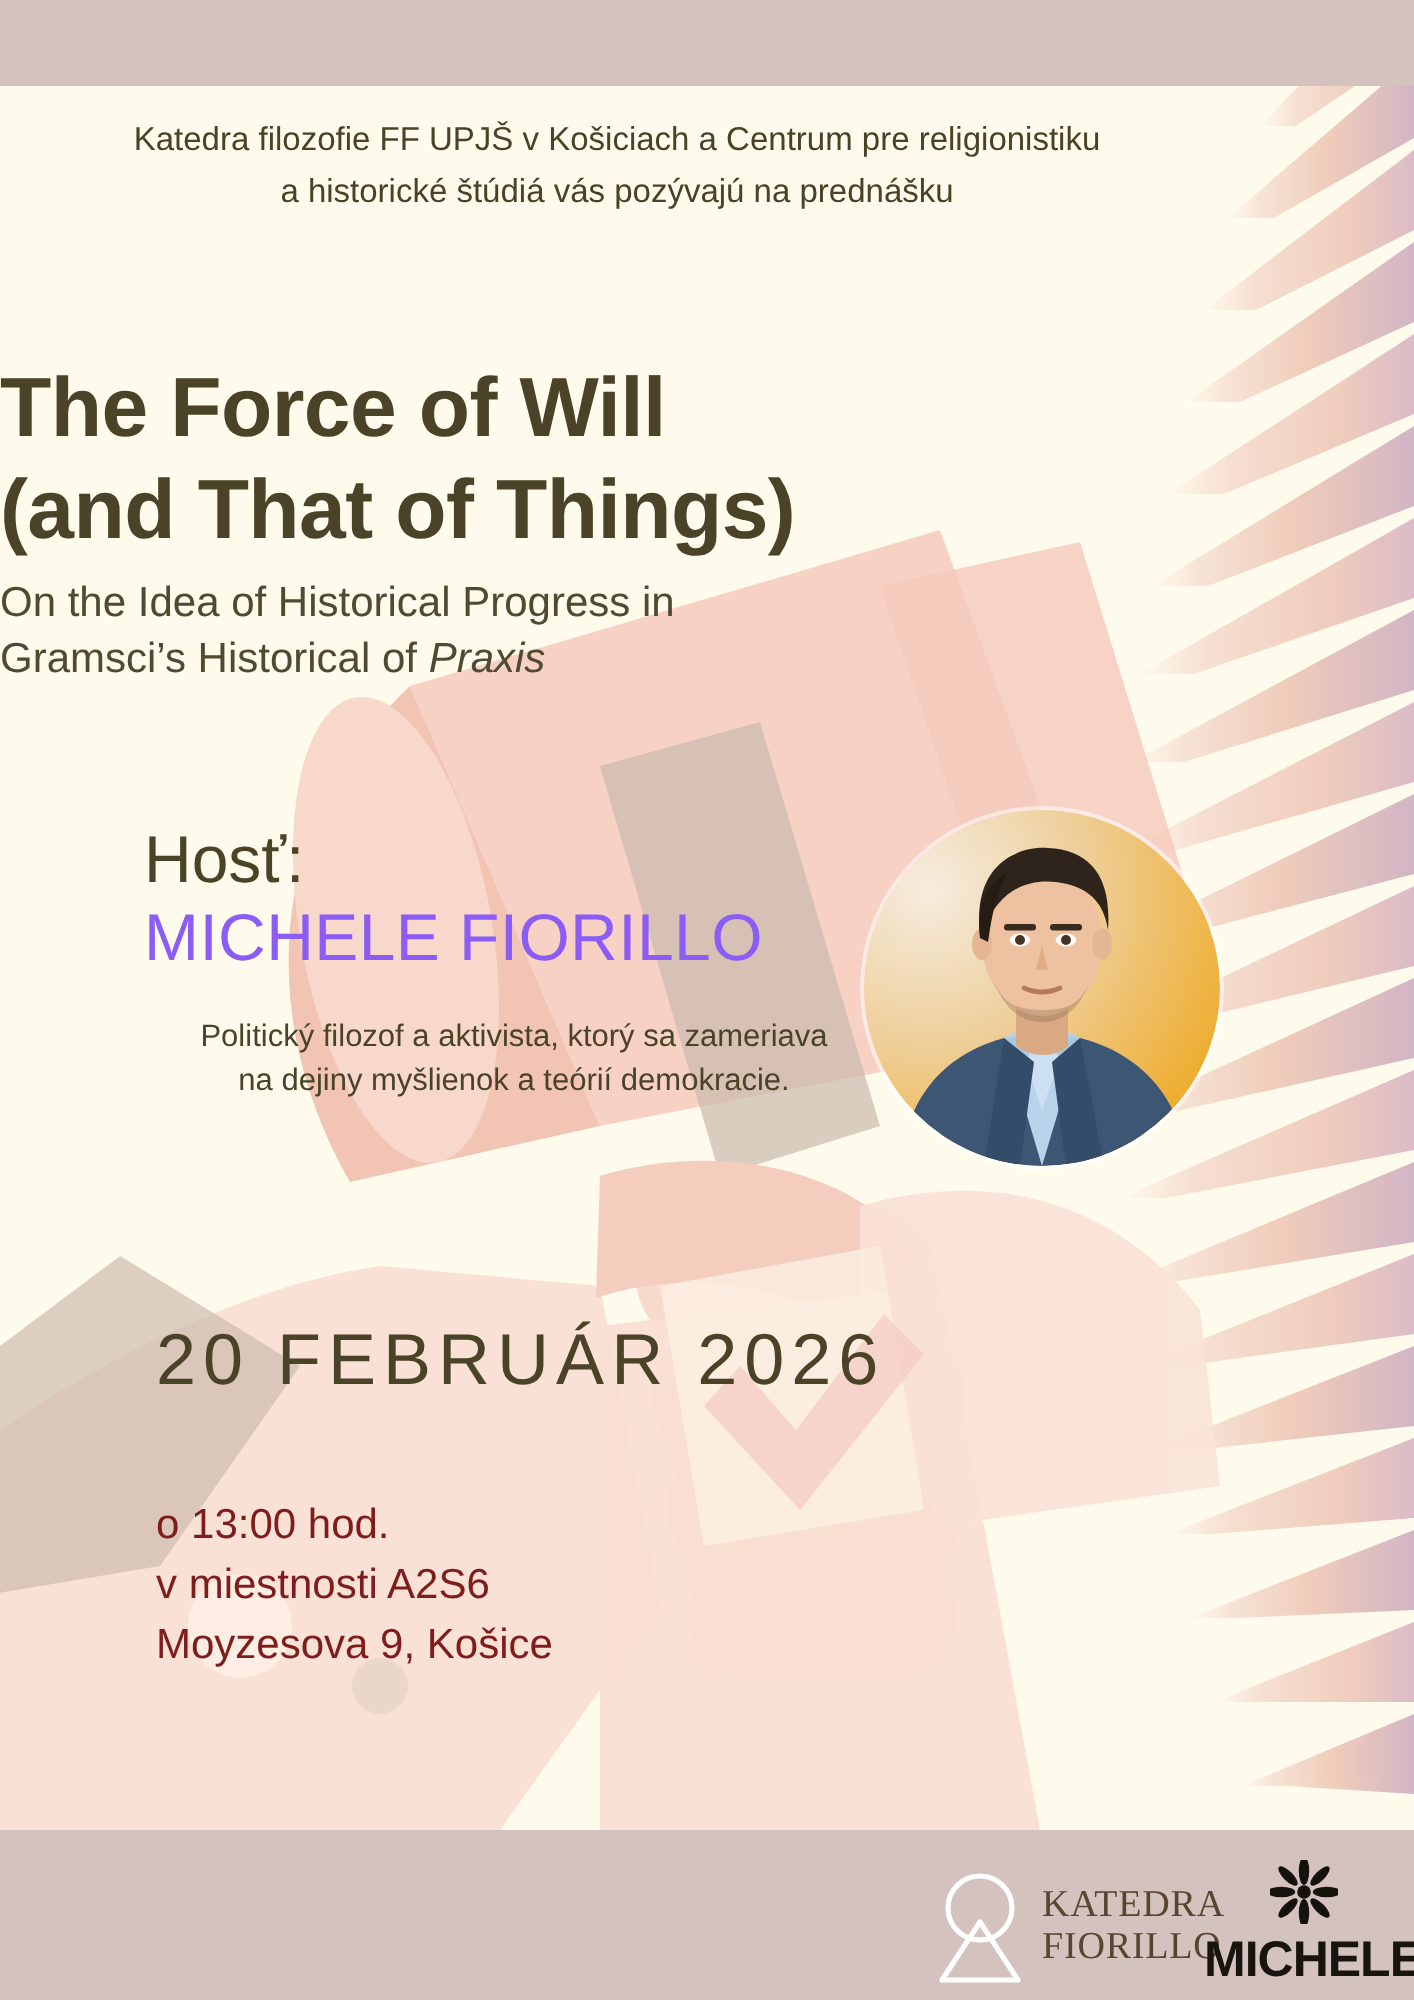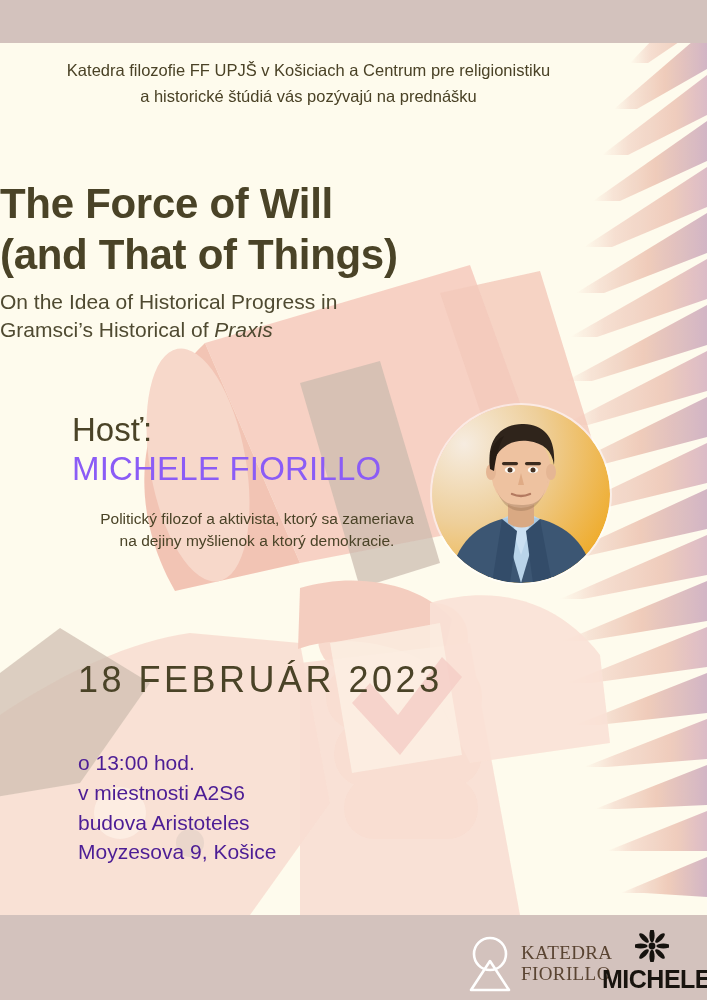--- a/index.html
+++ b/index.html
@@ -81,21 +81,21 @@
   .date{
     position:absolute;left:78px;top:662px;
     color:#4a4327;
     font-size:36px;
     letter-spacing:3.5px;
     line-height:1;
   }
 
   .venue{
     position:absolute;left:78px;top:748px;
-    color:#4c1d95;
+    color:#7f1d1d;
     font-size:21px;
     line-height:1.42;
   }
   .venue span{display:block;}
 
   
   .footer{
     position:absolute;left:10px;bottom:0;width:707px;height:80px;
   }
   .logo-katedra{
@@ -236,21 +236,21 @@
 
     <div class="subtitle">
       <span>On the Idea of Historical Progress in</span>
       <span><span style="display:inline">Gramsci’s Historical of </span><i>Praxis</i></span>
     </div>
 
     <div class="host-label">Hosť:</div>
     <div class="host-name">MICHELE FIORILLO</div>
     <div class="host-bio">
       <span>Politický filozof a aktivista, ktorý sa zameriava</span>
-      <span>na dejiny myšlienok a ktorý demokracie.</span>
+      <span>na dejiny myšlienok a teórií demokracie.</span>
     </div>
 
     <div class="portrait">
       <svg width="178" height="178" viewBox="0 0 178 178" xmlns="http://www.w3.org/2000/svg">
         <defs>
           <radialGradient id="photoBg" cx="18%" cy="22%" r="105%">
             <stop offset="0%" stop-color="#f6ece0"></stop>
             <stop offset="42%" stop-color="#eecf9a"></stop>
             <stop offset="100%" stop-color="#efa413"></stop>
           </radialGradient>
@@ -292,26 +292,25 @@
 
           <path d="M89 68 L86 80 L92 80 Z" fill="#e0ab85"></path>
 
           <path d="M80 89 Q89 93 98 89" stroke="#b37a60" stroke-width="2.4" fill="none" stroke-linecap="round"></path>
 
           <path d="M62 74 C66 96 76 106 89 106 C102 106 112 96 116 74 C112 96 104 100 89 100 C74 100 66 96 62 74 Z" fill="#8d6a4e" opacity="0.35"></path>
         </g>
       </svg>
     </div>
 
-    <div class="date">18  FEBRUÁR  2023</div>
+    <div class="date">20  FEBRUÁR  2026</div>
 
     <div class="venue">
       <span>o 13:00 hod.</span>
       <span>v miestnosti A2S6</span>
-      <span>budova Aristoteles</span>
       <span>Moyzesova 9, Košice</span>
     </div>
 
     <div class="footer">
 
       <div class="logo-katedra">
         <span class="mark">
           <svg width="56" height="58" viewBox="0 0 56 58" xmlns="http://www.w3.org/2000/svg">
             <circle cx="28" cy="20" r="16" fill="none" stroke="#ffffff" stroke-width="2.6"></circle>
             <polygon points="28,27 47,56 9,56" fill="none" stroke="#ffffff" stroke-width="2.6" stroke-linejoin="round"></polygon>

